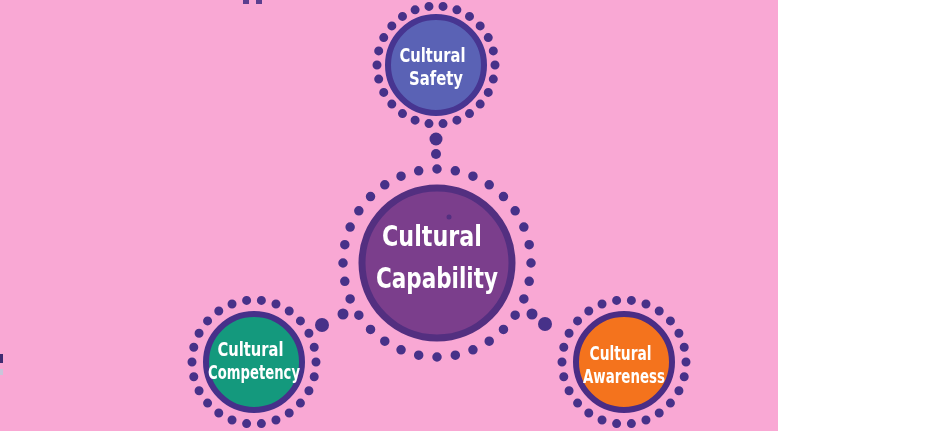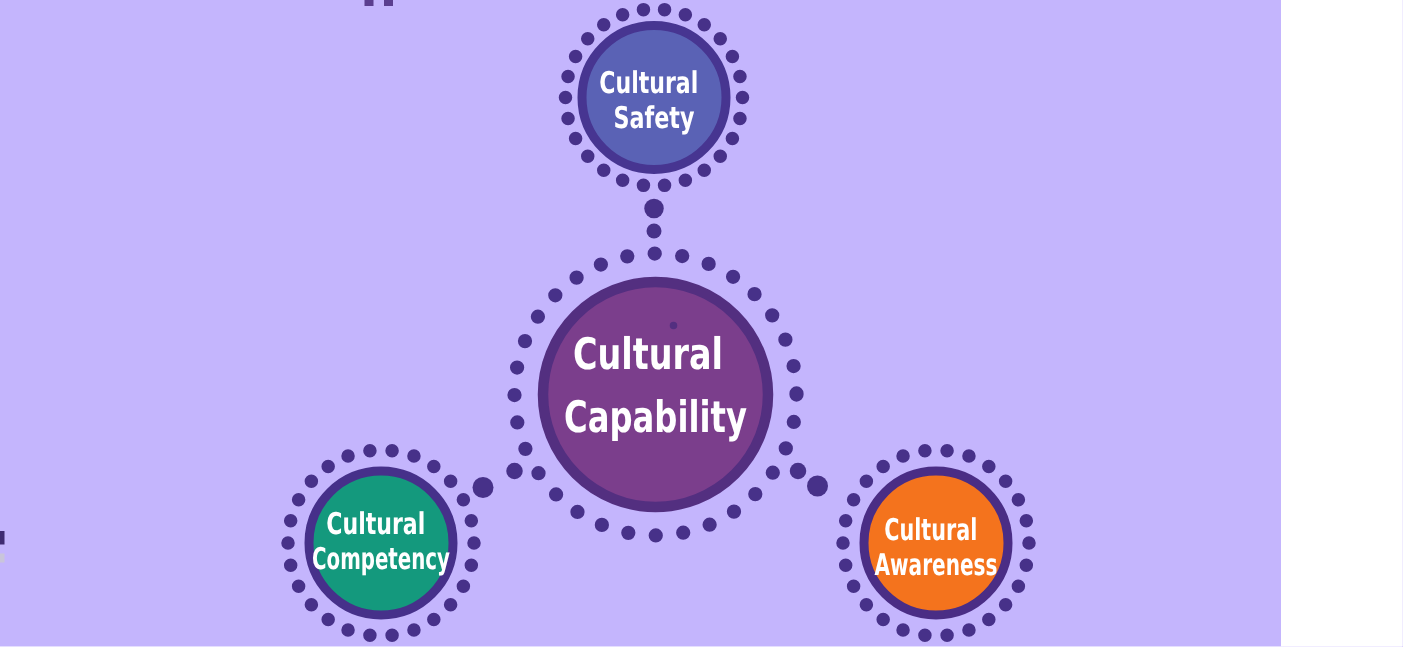--- a/index.html
+++ b/index.html
@@ -1,16 +1,16 @@
 <!DOCTYPE html>
 <html><head>
 <meta charset="utf-8">
 <style>
   html,body{margin:0;padding:0;background:#ffffff;}
-  .stage{position:relative;width:854px;height:431px;background:#c4b5fd;overflow:hidden;
+  .stage{position:relative;width:778px;height:431px;background:#f9a8d4;overflow:hidden;
          font-family:"DejaVu Sans",sans-serif;}
   svg{display:block;}
   .ring{fill:none;stroke-dasharray:0 1;stroke-linecap:round;}
   .ring-s{stroke-width:9;}
   .ring-c{stroke-width:9.5;}
   .disc-s{stroke-width:6;}
   .disc-c{stroke-width:7;}
   .label{font-family:"DejaVu Sans",sans-serif;font-weight:700;text-anchor:middle;}
   .label-s{font-size:20px;}
   .label-c{font-size:29px;}

